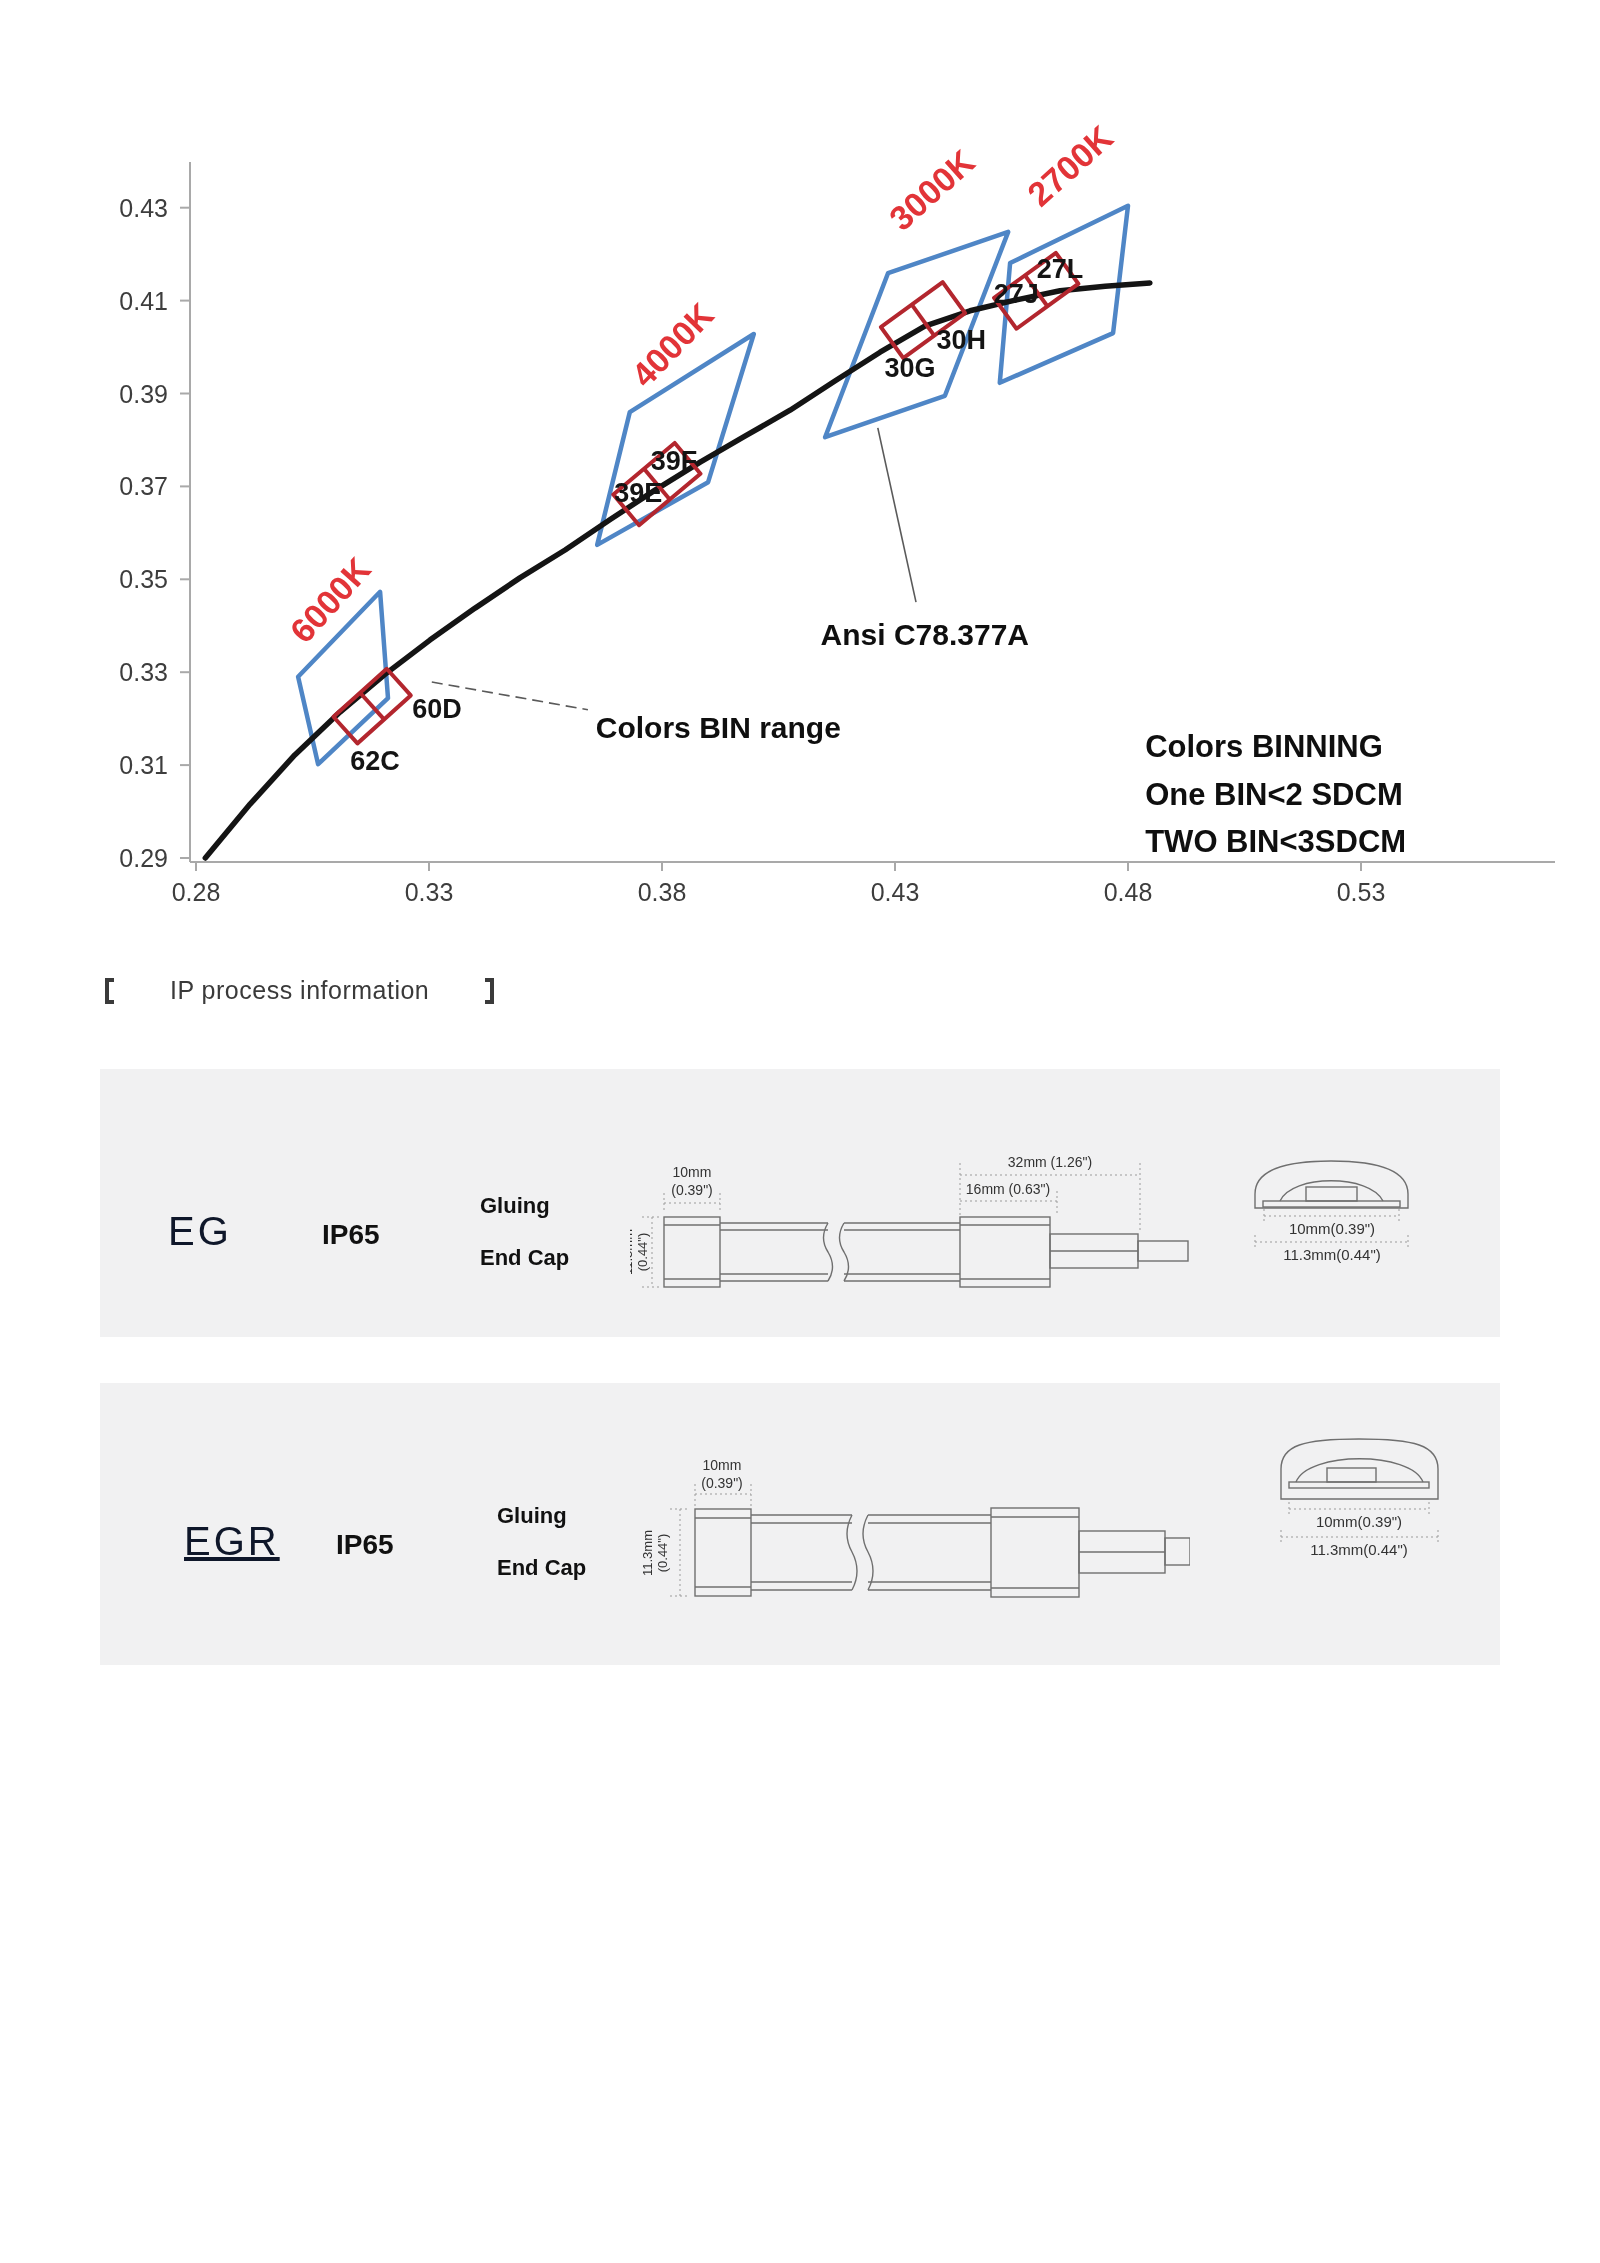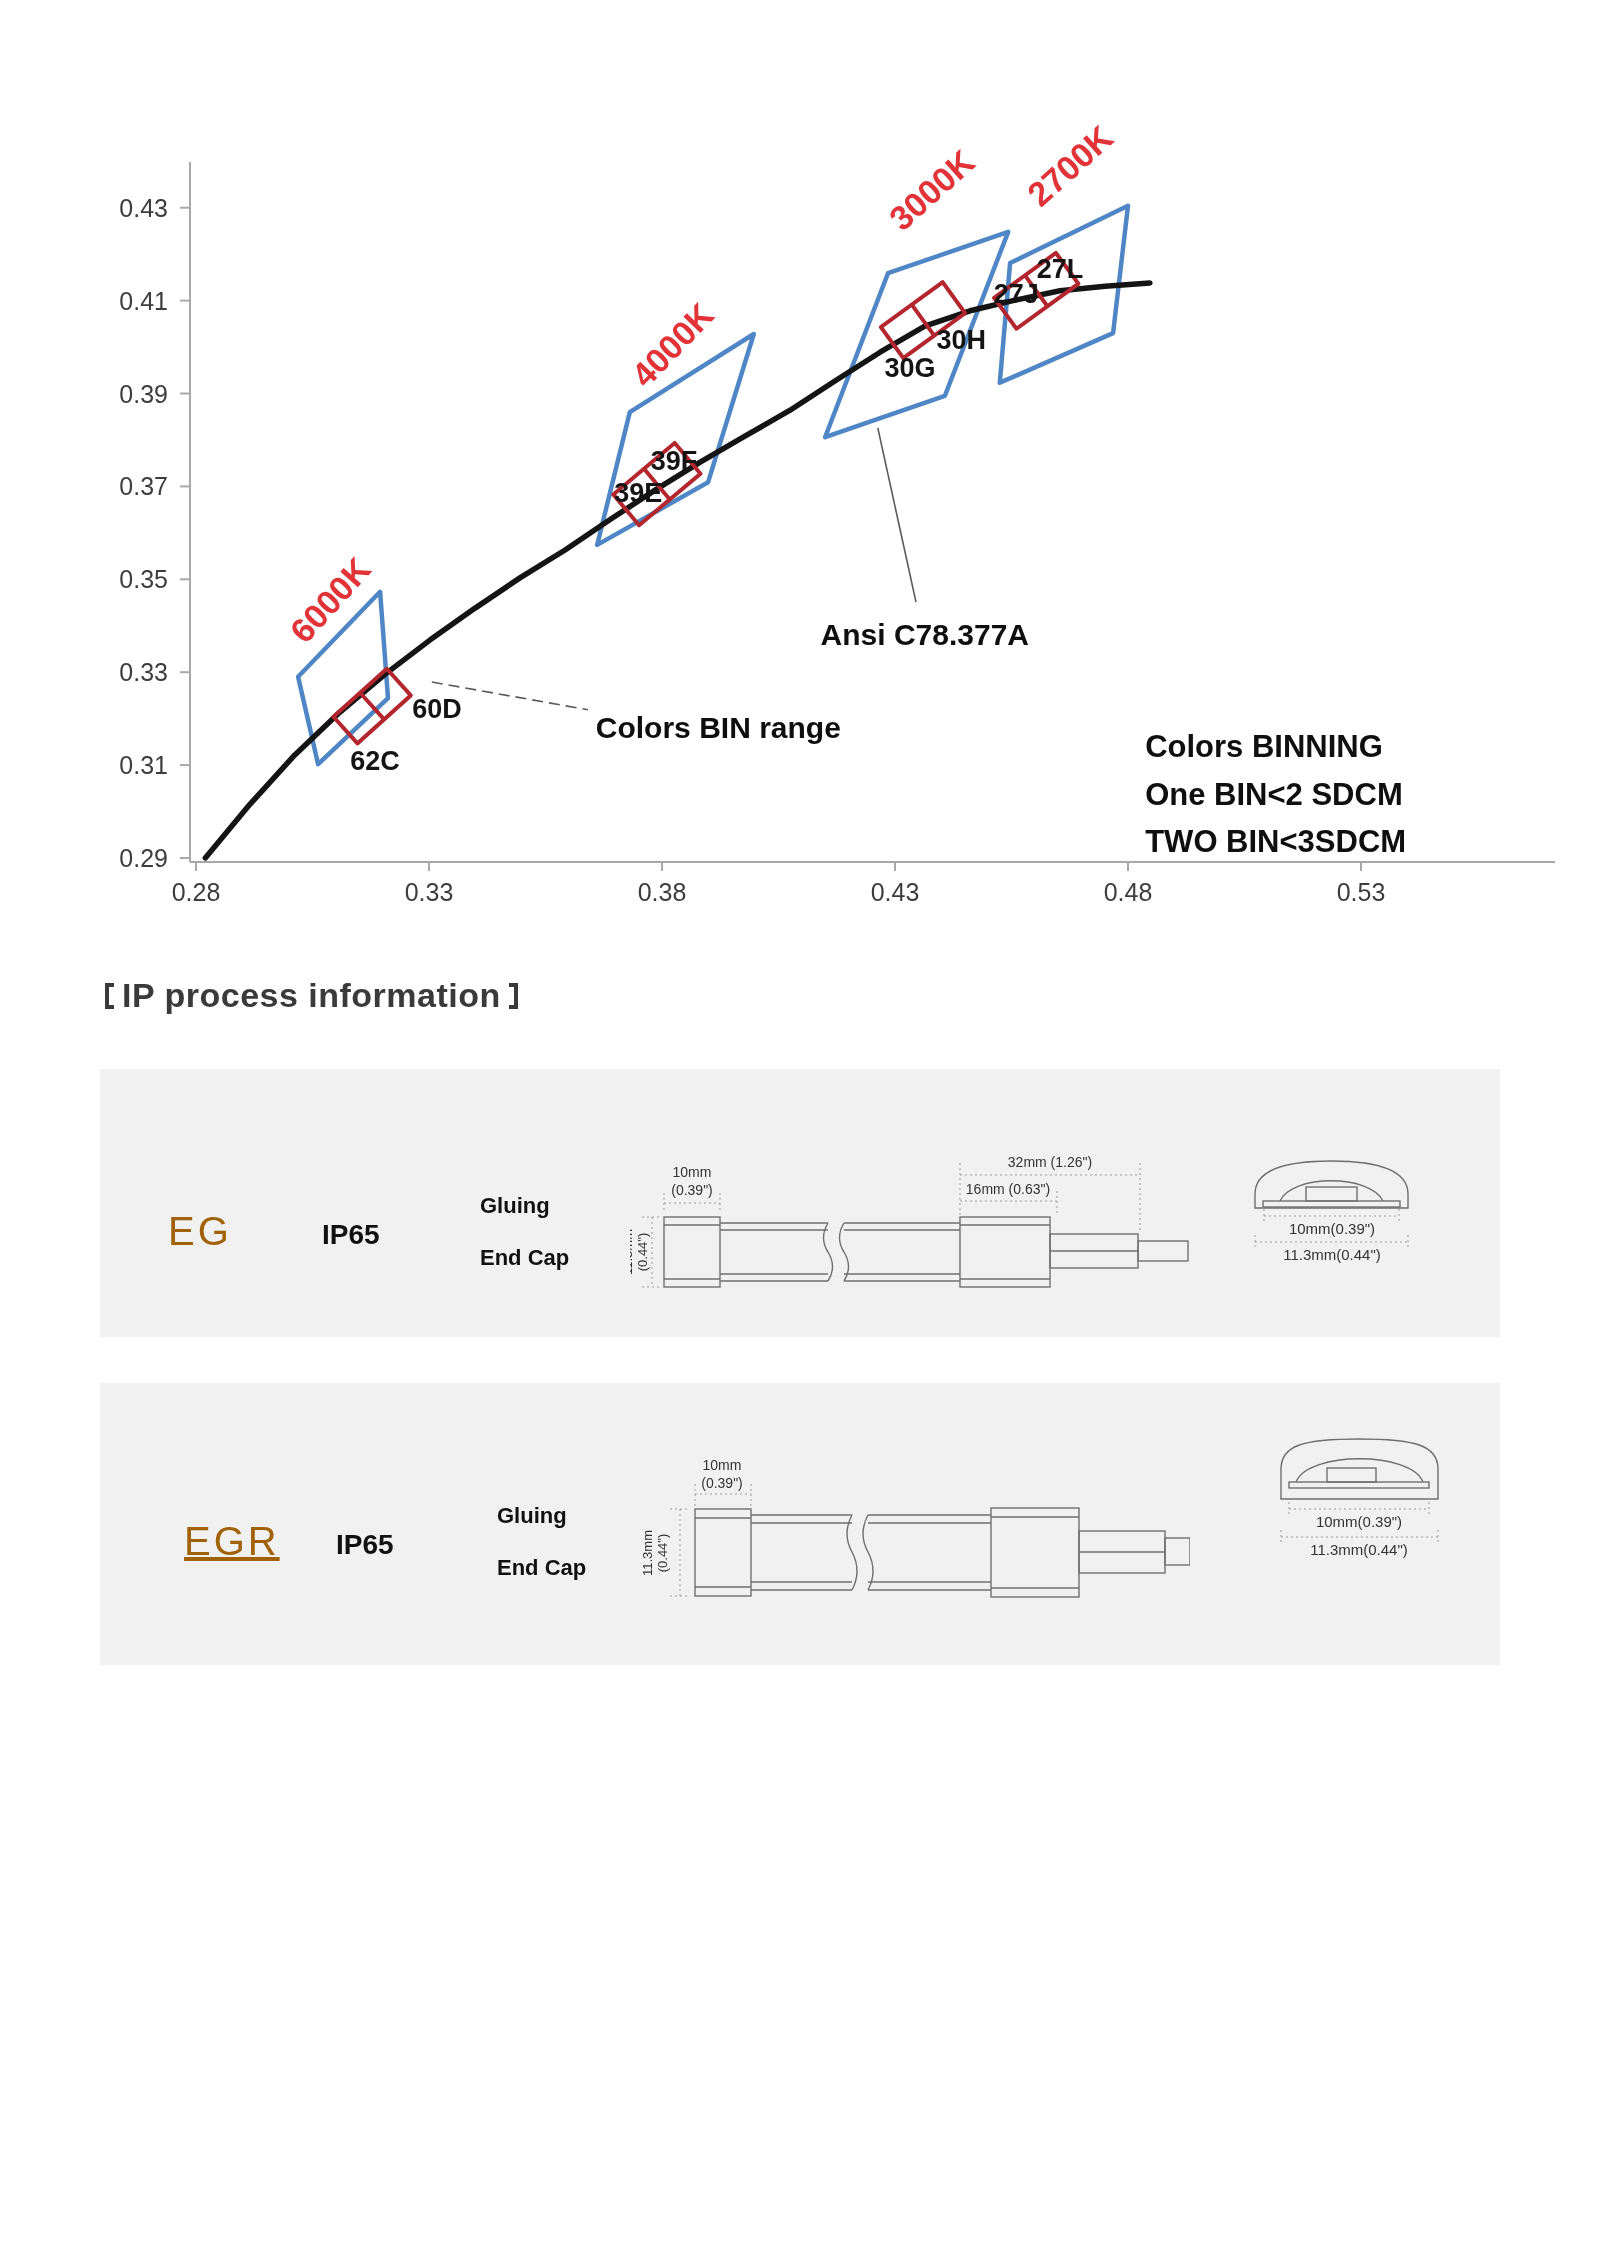--- a/index.html
+++ b/index.html
@@ -6,29 +6,29 @@
   body{width:1600px;height:2263px;position:relative;background:#ffffff;font-family:"Liberation Sans",sans-serif;}
   #chart-wrap{position:absolute;top:0;left:0;width:1600px;height:960px;}
   svg text{font-family:"Liberation Sans",sans-serif;}
   .tick{font-size:25px;fill:#3d3d3d;}
   .cctlab{font-size:34px;font-weight:bold;}
   .binlab{font-size:27px;font-weight:bold;fill:#141414;}
   .ann{font-size:30px;font-weight:bold;fill:#0f0f0f;}
   .note{font-size:31px;font-weight:bold;fill:#0f0f0f;}
 
   #section-heading{position:absolute;top:976px;left:105px;display:flex;align-items:center;
-    font-size:34px;font-weight:bold;color:#3a3a3a;letter-spacing:.5px;}
+    font-size:25px;font-weight:normal;color:#3a3a3a;letter-spacing:.5px;gap:48px;}
   .brk{display:inline-block;width:9px;height:26px;border:4px solid #3a3a3a;box-sizing:border-box;}
   .brk-l{border-right:none;margin-right:8px;}
   .brk-r{border-left:none;margin-left:8px;}
 
   .panel{position:absolute;left:100px;width:1400px;background:#f1f1f2;}
   #panel-eg{top:1069px;height:268px;}
   #panel-egr{top:1383px;height:282px;}
-  .model{position:absolute;font-size:40px;font-weight:400;color:#a16207;letter-spacing:3px;}
+  .model{position:absolute;font-size:40px;font-weight:400;color:#0f172a;letter-spacing:3px;}
   #panel-eg .model{left:68px;top:140px;}
   #panel-egr .model{left:84px;top:136px;text-decoration:underline;}
   .rating{position:absolute;font-size:28px;font-weight:bold;color:#111;}
   #panel-eg .rating{left:222px;top:150px;}
   #panel-egr .rating{left:236px;top:146px;}
   .proc{position:absolute;font-size:22px;font-weight:bold;color:#111;}
   #panel-eg .p1{left:380px;top:124px;}
   #panel-eg .p2{left:380px;top:176px;}
   #panel-egr .p1{left:397px;top:120px;}
   #panel-egr .p2{left:397px;top:172px;}

